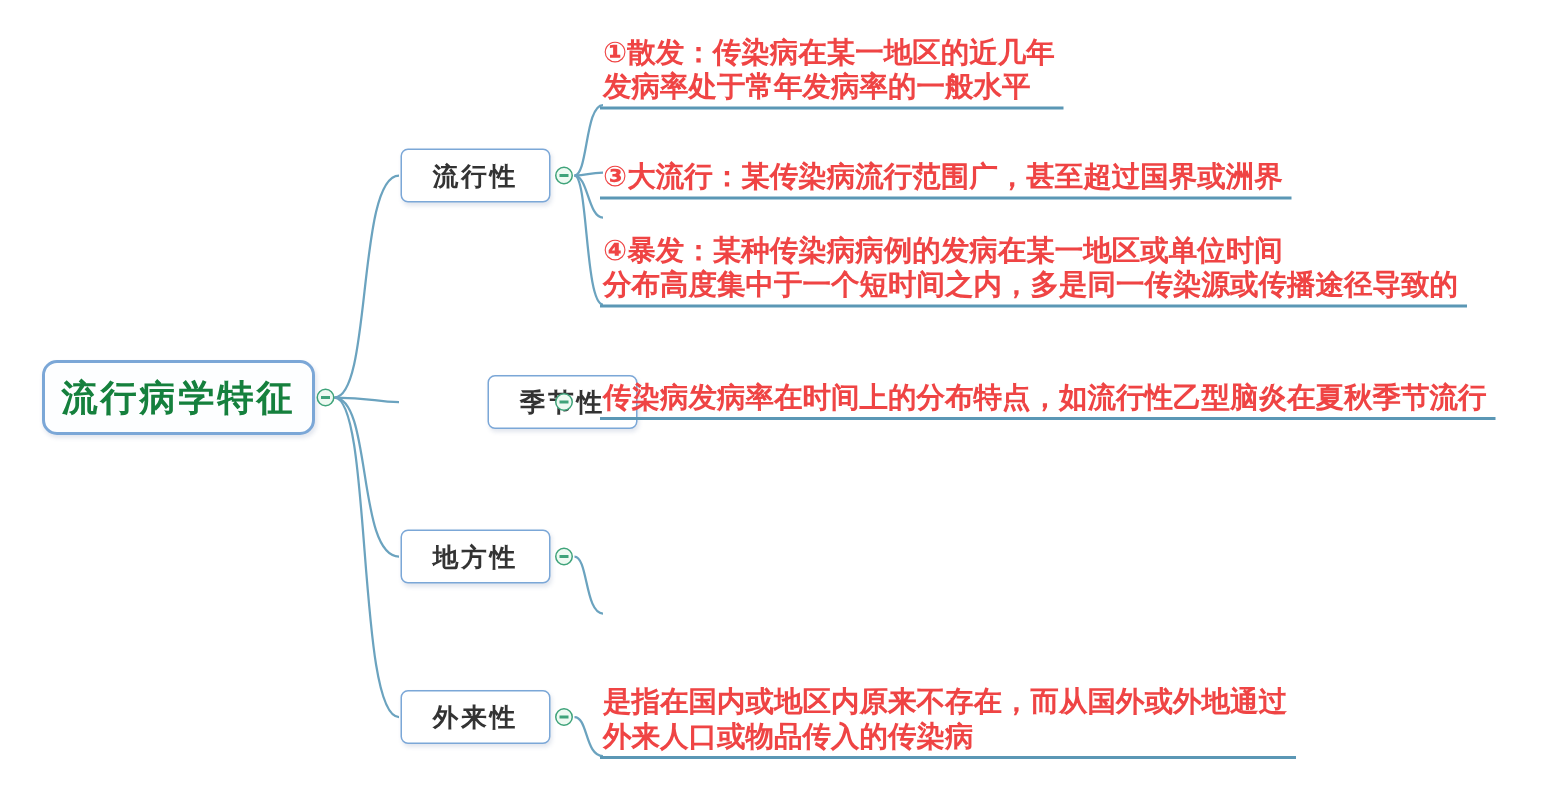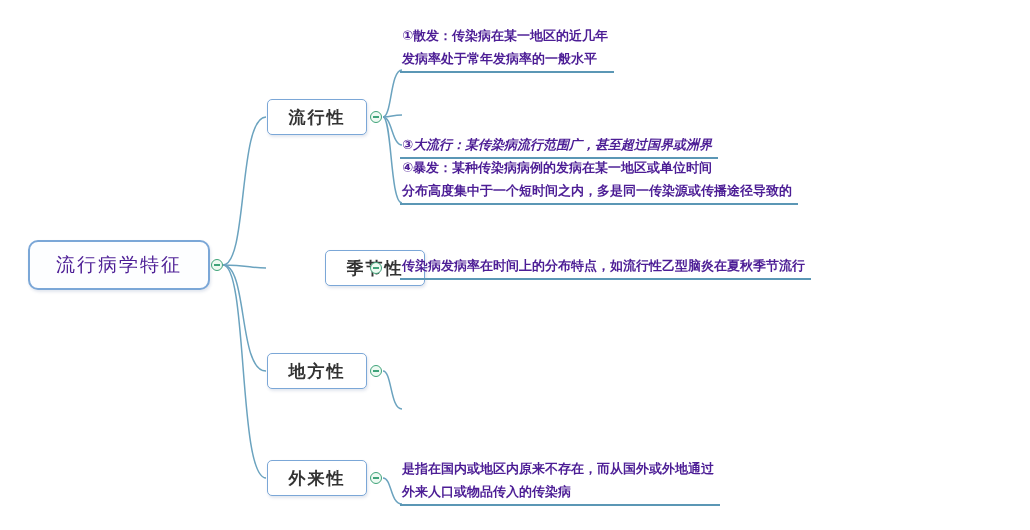--- a/index.html
+++ b/index.html
@@ -5,38 +5,38 @@
   html,body{margin:0;padding:0;background:#ffffff;font-family:"Liberation Sans","DejaVu Sans",sans-serif;}
   #canvas{position:relative;width:1030px;height:530px;background:#ffffff;overflow:hidden;}
   #wires{position:absolute;left:0;top:0;width:1030px;height:530px;pointer-events:none;}
 
   .topic-box{
     position:absolute;display:flex;align-items:center;justify-content:center;
     background:#fdfeff;border:2px solid #7ba7d7;border-radius:8px;
     box-shadow:1px 2px 3px rgba(60,90,140,0.15);box-sizing:border-box;cursor:default;
   }
   .root{left:28px;top:240px;width:182px;height:50px;border-radius:10px;}
-  .root .label{color:#4c1d95;font-weight:normal;font-size:19px;letter-spacing:2px;}
+  .root .label{color:#15803d;font-weight:bold;font-size:24px;letter-spacing:2px;}
 
   .branch{width:100px;height:36px;border-width:1.5px;border-radius:5px;background:#ffffff;}
   .branch .label{color:#333333;font-weight:bold;font-size:17px;letter-spacing:2px;}
   .branch-0{left:267px;top:99px;}
   .branch-1{left:278px;top:250px;margin-left:47px;}
   .branch-2{left:267px;top:353px;}
   .branch-3{left:267px;top:460px;font-family:Liberation Serif, serif;}
 
   .leaf{
     position:absolute;left:400px;
-    color:#4c1d95;font-weight:bold;font-size:13px;line-height:23px;
+    color:#ef4444;font-weight:bold;font-size:19px;line-height:23px;
     white-space:pre-line;display:inline-block;
     border-bottom:2px solid #5b97b5;padding:0 6px 1px 2px;
   }
   .leaf-0-0{top:24px;}
   .leaf-0-1{top:91px;}
-  .leaf-0-2{top:133px;font-style:italic;}
+  .leaf-0-2{top:107px;}
   .leaf-0-3{top:156px;}
   .leaf-1-0{top:254px;}
   .leaf-2-0{top:339px;}
   .leaf-3-0{top:457px;}
 
   .toggle{
     position:absolute;width:12px;height:12px;border-radius:50%;
     background:#eefaf2;border:1px solid #3fa37a;box-sizing:border-box;
     display:flex;align-items:center;justify-content:center;cursor:pointer;
   }

